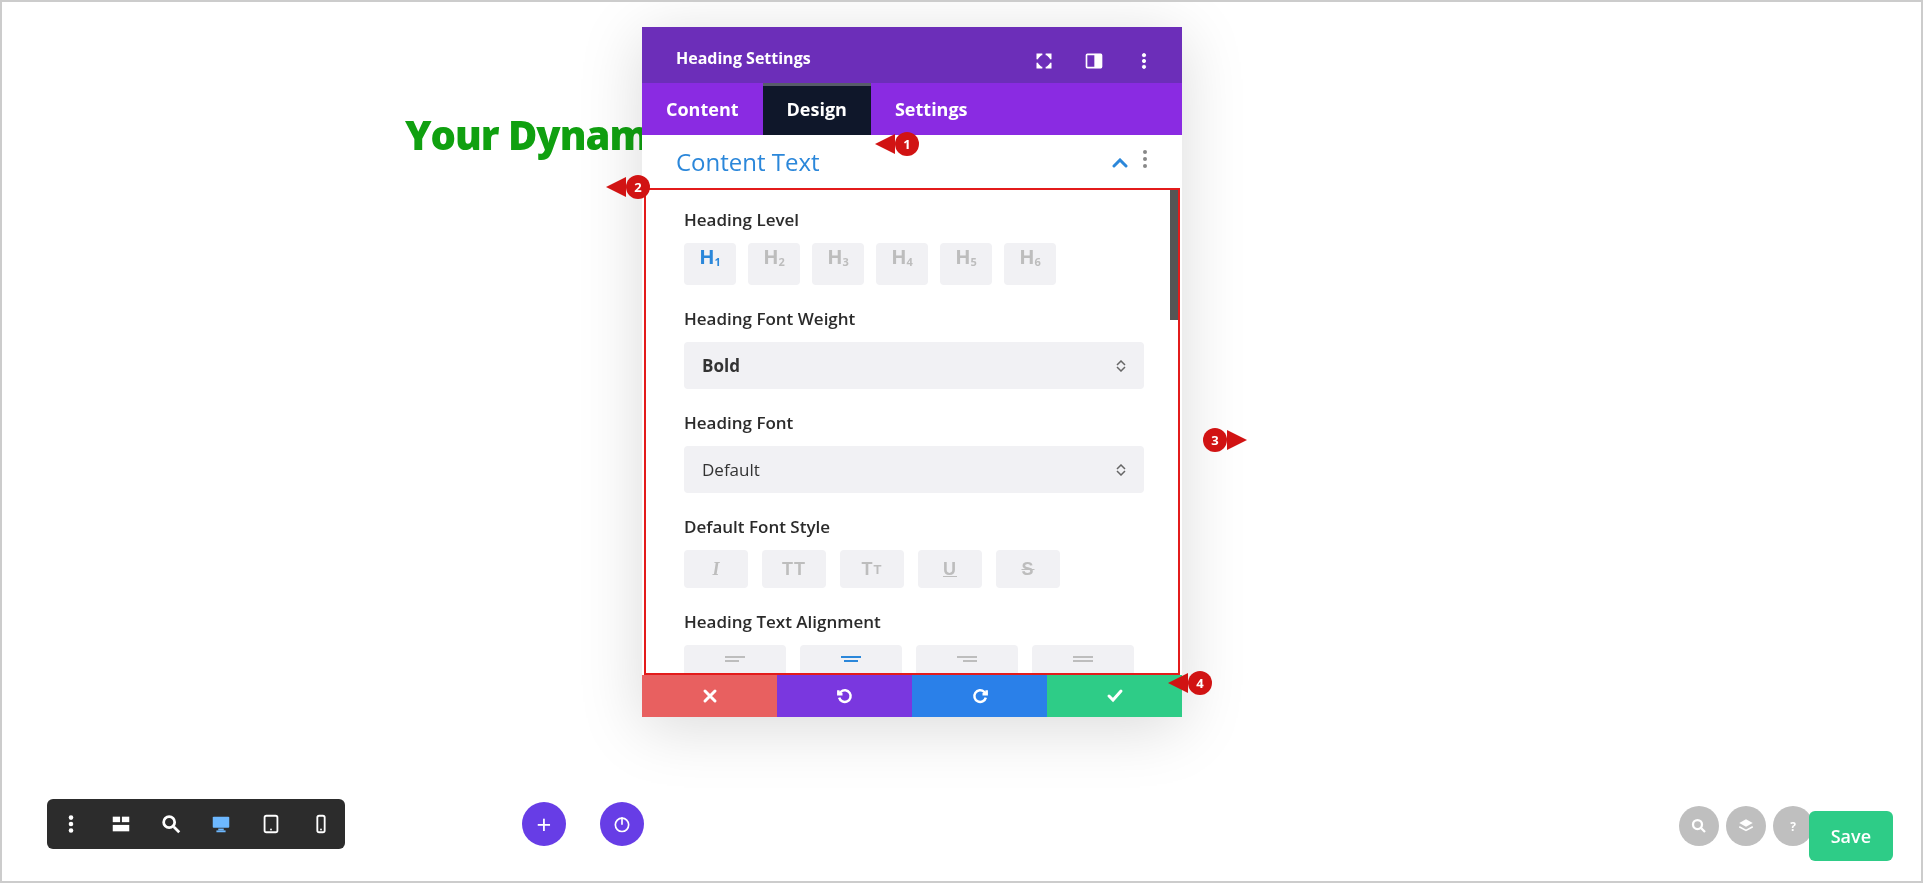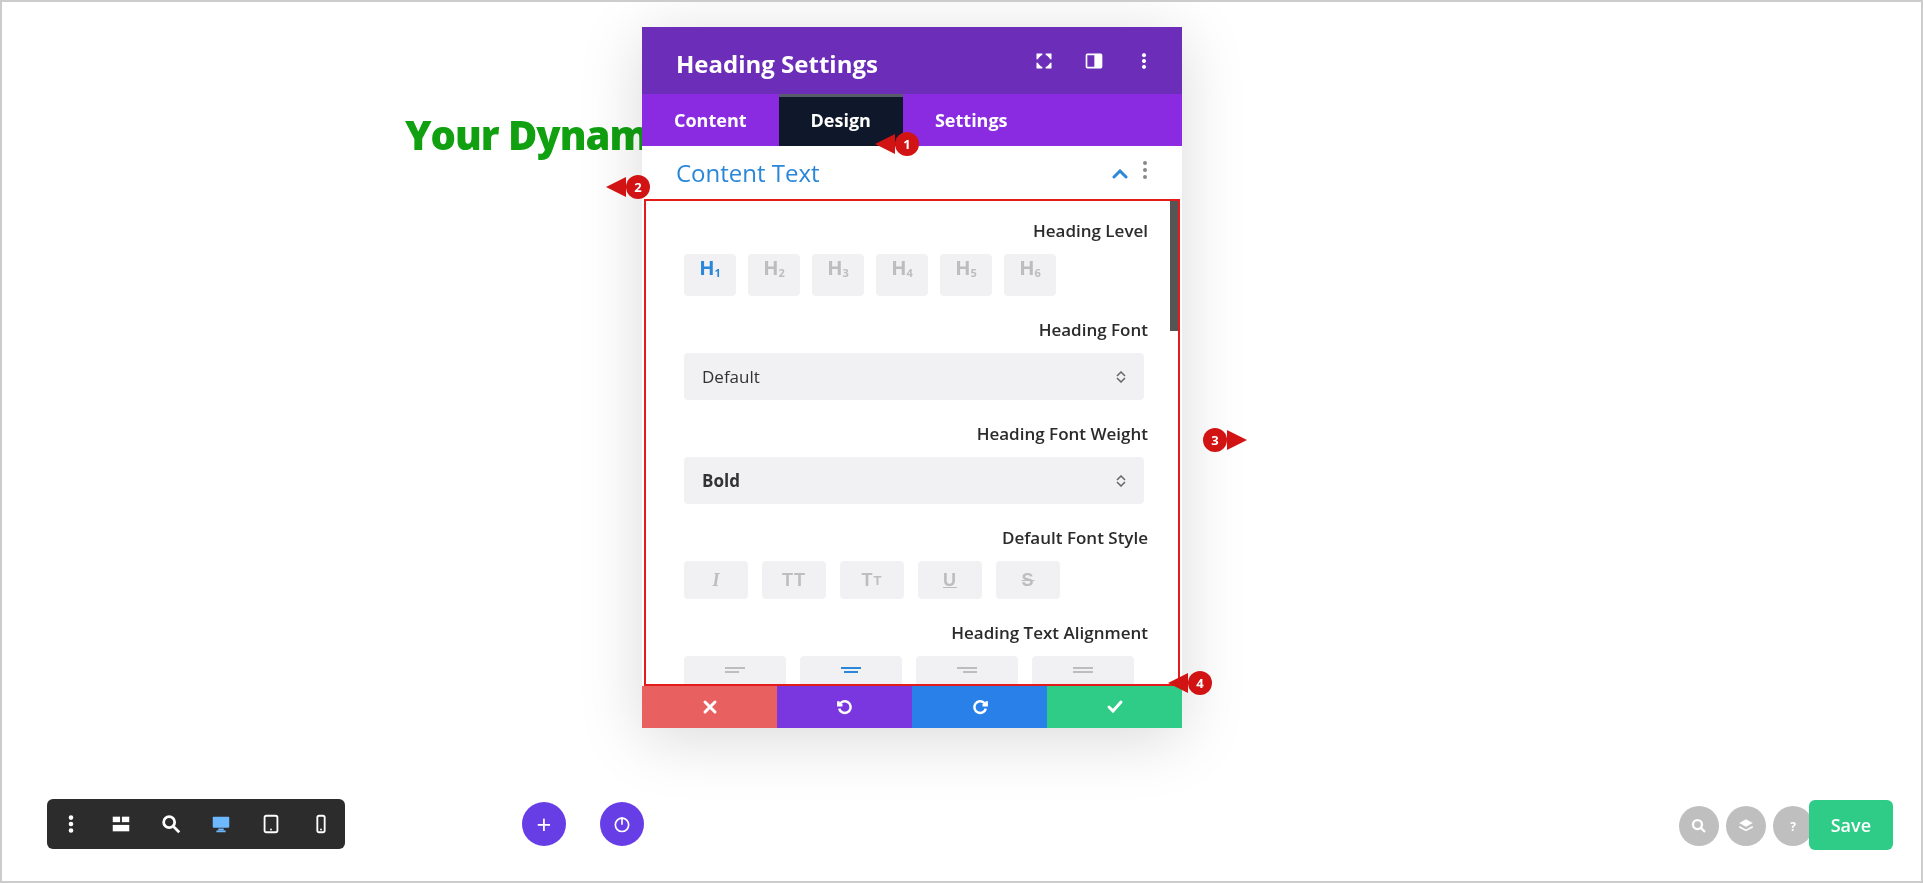--- a/index.html
+++ b/index.html
@@ -4,38 +4,38 @@
 <style>
 * { margin: 0; padding: 0; box-sizing: border-box; }
 body { font-family: -apple-system, "Open Sans", "Segoe UI", sans-serif; background: #fff; width: 1923px; height: 883px; position: relative; overflow: hidden; border: 2px solid #ccc; }
 
 .canvas-heading { position: absolute; top: 105px; left: 403px; font-size: 40px; font-weight: 800; color: #10a010; letter-spacing: -1px; }
 
 
 .modal { position: absolute; top: 25px; left: 640px; width: 540px; background: #fff; box-shadow: 0 10px 60px rgba(0,0,0,0.15); display: flex; flex-direction: column; }
 
 .modal-header { background: #6c2eb9; color: #fff; padding: 20px 34px 14px 34px; position: relative; }
-.modal-title { font-size: 24px; font-weight: 700; }
+.modal-title { font-size: 16px; font-weight: 700; }
 .modal-preset { font-size: 17px; font-weight: 500; margin-top: 6px; display: flex; align-items: center; gap: 4px; }
 .modal-preset .arrow { font-size: 9px; opacity: .9; }
 .modal-header-icons { position: absolute; top: 24px; right: 28px; display: flex; gap: 30px; align-items: center; }
 .modal-header-icons svg, .modal-header-icons .dots { width: 20px; height: 20px; cursor: pointer; fill: #fff; stroke: #fff; }
 
 .tabs { background: #8a2be2; display: flex; color: #fff; }
-.tab { padding: 14px 32px; font-size: 18px; font-weight: 700; cursor: pointer; }
+.tab { padding: 14px 24px; font-size: 18px; font-weight: 700; cursor: pointer; }
 .tab.active { background: #0f172a; box-shadow: inset 0 3px 0 rgba(255,255,255,0.3); }
 
 .section-header { background: #fff; padding: 10px 34px; display: flex; align-items: center; justify-content: space-between; }
 .section-title { color: #2b87da; font-size: 24px; font-weight: 500; }
 .section-header-right { display: flex; align-items: center; gap: 14px; }
 
 .red-box { border: 2px solid #e31b1b; margin: 0 2px 0 2px; padding: 18px 30px 0 38px; position: relative; }
 
 .group { margin-bottom: 22px; }
-.group-label { font-size: 17px; font-weight: 600; color: #2b2b2b; margin-bottom: 12px; text-align: right; }
+.group-label { font-size: 17px; font-weight: 600; color: #2b2b2b; margin-bottom: 12px; }
 
 .h-levels { display: flex; gap: 12px; }
 .h-level { width: 52px; height: 42px; background: #f1f1f4; border-radius: 4px; display: flex; align-items: baseline; justify-content: center; color: #bdbdbd; font-weight: 700; font-size: 18px; cursor: pointer; }
 .h-level.active { color: #2b87da; }
 .h-level .main { font-size: 20px; }
 .h-level .sub { font-size: 11px; position: relative; top: 2px; }
 
 .select-fake { background: #f1f1f4; border-radius: 4px; padding: 12px 18px; display: flex; justify-content: space-between; align-items: center; font-size: 17px; color: #333; cursor: pointer; width: 460px; }
 .select-fake.bold { font-weight: 700; }
 .select-caret { display: inline-flex; flex-direction: column; line-height: 1; }
@@ -73,21 +73,21 @@
 .bottom-left-bar .bicon.active svg { fill: #6db8ff; }
 .bottom-left-bar svg { width: 22px; height: 22px; fill: #fff; }
 
 .round-btn { position: absolute; width: 44px; height: 44px; border-radius: 50%; display: flex; align-items: center; justify-content: center; color: #fff; cursor: pointer; bottom: 35px; }
 .round-add { background: #673de6; left: 520px; font-size: 26px; }
 .round-power { background: #673de6; left: 598px; }
 .round-power svg { width: 20px; height: 20px; stroke: #fff; fill: none; stroke-width: 2; }
 
 .round-grey { position: absolute; bottom: 35px; width: 40px; height: 40px; border-radius: 50%; background: #bfbfbf; display: flex; align-items: center; justify-content: center; cursor: pointer; }
 .round-grey svg { width: 18px; height: 18px; fill: #fff; } 
-.save-btn { position: absolute; right: 28px; bottom: 31px; background: #2ecc87; color: #fff; font-size: 18px; font-weight: 600; padding: 13px 22px; border-radius: 6px; cursor: pointer; }
+.save-btn { position: absolute; right: 28px; bottom: 20px; background: #2ecc87; color: #fff; font-size: 18px; font-weight: 600; padding: 13px 22px; border-radius: 6px; cursor: pointer; }
 
 .panel-scroll-track { position: absolute; right: 0; top: 0; width: 8px; height: 130px; background: #555; border-radius: 0; }
 </style>
 </head>
 <body>
 
 <div class="canvas-heading">Your Dynami</div>
 
 <div class="modal">
   <div class="modal-header">
@@ -159,54 +159,54 @@
             <span class="sub">4</span>
           </div>
         <div class="h-level">
             <span class="main">H</span>
             <span class="sub">5</span>
           </div>
         <div class="h-level">
             <span class="main">H</span>
             <span class="sub">6</span>
           </div>
+      </div>
+    </div>
+
+    <div class="group">
+      <div class="group-label">Heading Font Weight</div>
+      <div class="select-fake bold">
+        <span>Bold</span>
+        <span class="select-caret">
+          <svg viewBox="0 0 10 6">
+              <path d="M1 5 L5 1 L9 5" fill="none" stroke="#666" stroke-width="1.5"></path>
+            </svg>
+          <svg viewBox="0 0 10 6">
+              <path d="M1 1 L5 5 L9 1" fill="none" stroke="#666" stroke-width="1.5"></path>
+            </svg>
+        </span>
       </div>
     </div>
 
     <div class="group">
       <div class="group-label">Heading Font</div>
       <div class="select-fake">
         <span>Default</span>
         <span class="select-caret">
           <svg viewBox="0 0 10 6">
               <path d="M1 5 L5 1 L9 5" fill="none" stroke="#666" stroke-width="1.5"></path>
             </svg>
           <svg viewBox="0 0 10 6">
               <path d="M1 1 L5 5 L9 1" fill="none" stroke="#666" stroke-width="1.5"></path>
             </svg>
         </span>
       </div>
     </div>
 
     <div class="group">
-      <div class="group-label">Heading Font Weight</div>
-      <div class="select-fake bold">
-        <span>Bold</span>
-        <span class="select-caret">
-          <svg viewBox="0 0 10 6">
-              <path d="M1 5 L5 1 L9 5" fill="none" stroke="#666" stroke-width="1.5"></path>
-            </svg>
-          <svg viewBox="0 0 10 6">
-              <path d="M1 1 L5 5 L9 1" fill="none" stroke="#666" stroke-width="1.5"></path>
-            </svg>
-        </span>
-      </div>
-    </div>
-
-    <div class="group">
       <div class="group-label">Default Font Style</div>
       <div class="style-buttons">
         <div class="style-btn" style="font-style:italic;">I</div>
         <div class="style-btn sans">TT</div>
         <div class="style-btn sans">
             <span class="sc-big">T</span>
             <span class="sc-small">T</span>
           </div>
         <div class="style-btn sans underline">U</div>
         <div class="style-btn sans strike">S</div>

